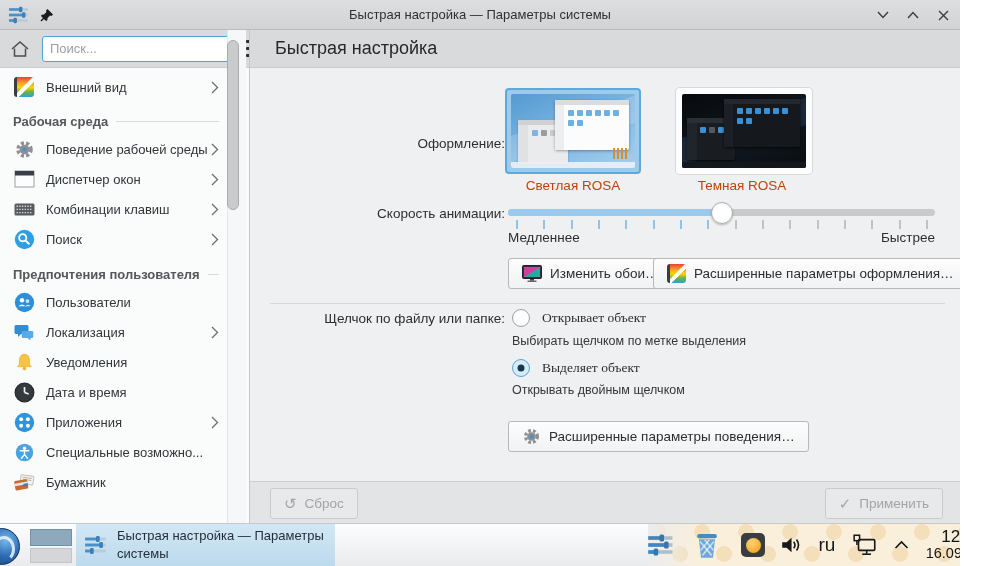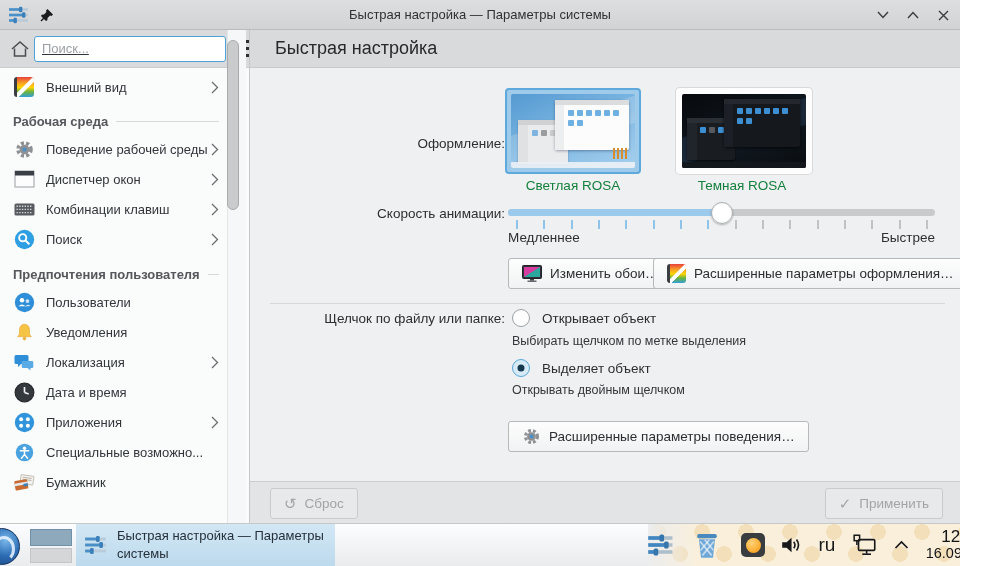--- a/index.html
+++ b/index.html
@@ -15,21 +15,21 @@
   .tb-title { width:100%; text-align:center; font-size:13px; color:#2e3134; }
   .tb-controls { position:absolute; right:10px; top:0; height:30px; display:flex; align-items:center; gap:16px; }
   .tb-btn { width:14px; height:14px; display:flex; align-items:center; justify-content:center; cursor:pointer; }
 
   
   .main { position:absolute; top:30px; left:0; right:0; bottom:43px; display:flex; }
 
   
   .sidebar { position:relative; width:250px; background:#fafbfb; border-right:1px solid #c5c7c9; overflow:hidden; }
   .side-toolbar { height:38px; background:#d9dadc; border-bottom:1px solid #cbccce;
-    display:flex; align-items:center; padding:0 6px; gap:0;text-decoration:underline; }
+    display:flex; align-items:center; padding:0 6px; gap:8px; }
   .search-input { flex:1; height:26px; border:1.5px solid #4da3d8; border-radius:3px;
     background:#ffffff; font-family:"Liberation Sans",sans-serif; font-size:13px; padding:0 7px; color:#31363b; outline:none; }
   .search-input::placeholder { color:#9b9fa3; }
   .iconbtn { width:28px; height:28px; display:flex; align-items:center; justify-content:center; cursor:pointer; flex:none; }
   .hamburger { display:flex; flex-direction:column; gap:4px; }
   .hamburger i { display:block; width:20px; height:3px; background:#2c2f32; border-radius:1px; }
 
   .side-list { position:absolute; top:38px; left:0; right:0; bottom:0; padding-top:4px; }
   .side-item { height:30px; display:flex; align-items:center; padding:0 26px 0 13px; gap:11px; cursor:pointer; position:relative; }
   .si-label { font-size:13px; color:#31363b; white-space:nowrap; overflow:hidden; text-overflow:ellipsis; }
@@ -61,42 +61,42 @@
   .thumb-light .band { position:absolute; left:-20px; top:18px; width:190px; height:26px;
     background:rgba(255,255,255,.18); transform:rotate(-18deg); }
   .thumb-dark { background:linear-gradient(155deg,#07090c 0%,#101820 55%,#0a0d11 100%); }
   .thumb-dark .band { position:absolute; left:-20px; top:20px; width:190px; height:26px;
     background:rgba(60,90,130,.25); transform:rotate(-18deg); }
   .mini-win { position:absolute; border-radius:2px; }
   .mini-title { position:absolute; top:0; left:0; right:0; height:5px; }
   .mini-icons { position:absolute; display:flex; gap:3px; }
   .mini-icons i { width:6px; height:6px; border-radius:1px; }
   .mini-strip { position:absolute; left:0; right:0; bottom:0; height:6px; }
-  .theme-name { position:absolute; width:140px; text-align:center; font-size:13.5px; color:#15803d; }
+  .theme-name { position:absolute; width:140px; text-align:center; font-size:13.5px; color:#c2410c; }
 
   
   .slider-track { position:absolute; left:258px; top:141px; width:427px; height:7px; border-radius:4px; background:#c8cacc; }
   .slider-fill { position:absolute; left:0; top:0; bottom:0; border-radius:4px; background:#9ccaec; }
   .slider-handle { position:absolute; top:50%; transform:translate(-50%,-50%); width:22px; height:22px;
     border-radius:50%; background:radial-gradient(#ffffff 55%, #f0f1f2); border:1px solid #acaeb0;
     box-shadow:0 1px 2px rgba(0,0,0,.25); cursor:pointer; }
   .slider-ticks { position:absolute; left:267px; top:152px; width:410px; height:9px; }
   .tick { position:absolute; top:0; width:2px; height:9px; background:#c0c2c4; transform:translateX(-1px); }
   .tick.blue { background:#8fc3e8; }
   .slider-caption { position:absolute; font-size:13.5px; color:#2c2f32; }
 
   
   .btn { position:absolute; height:31px; display:inline-flex; align-items:center; gap:8px; padding:0 13px;
     background:linear-gradient(#fdfdfd,#f1f2f3); border:1px solid #b6b8ba; border-radius:3px;
     font-size:13.5px; color:#2c2f32; cursor:pointer; white-space:nowrap; }
 
   .separator { position:absolute; left:20px; right:15px; top:235px; height:1px; background:#d6d7d8; }
 
   
-  .radio-row { position:absolute; left:262px; display:flex; align-items:center; gap:12px; cursor:pointer; }
+  .radio-row { position:absolute; left:262px; display:flex; align-items:center; gap:12px; cursor:pointer;font-family:Liberation Serif, serif; }
   .radio { width:18px; height:18px; border-radius:50%; background:#fdfdfd; border:1.5px solid #9da1a4; position:relative; flex:none; }
   .radio.checked { background:#d6ebf7; border-color:#58a6d9; }
   .radio.checked::after { content:""; position:absolute; left:50%; top:50%; transform:translate(-50%,-50%);
     width:7px; height:7px; border-radius:50%; background:#17394f; }
   .radio-label { font-size:13.5px; color:#2c2f32; }
   .radio-desc { position:absolute; left:262px; font-size:12.5px; color:#33373b; }
 
   
   .content-footer { position:absolute; left:0; right:0; bottom:0; height:42px; background:#e2e4e5; border-top:1px solid #ccced0; }
   .btn.disabled { background:#e8e9ea; border-color:#c9cbcd; color:#a2a5a8; cursor:default; }
@@ -289,39 +289,39 @@
               <path d="M4.2,13.6 q3.4,-3.6 6.8,0 Z" fill="#ffffff"></path>
               <circle cx="12.8" cy="8.6" r="1.8" fill="#cfe6f8"></circle>
               <path d="M10.6,13.8 q2.2,-3 5.2,-0.4 Z" fill="#cfe6f8"></path>
             </svg>
           </span>
           <span class="si-label">Пользователи</span>
         </div>
 
         <div class="side-item">
           <span class="sicon">
+            <svg width="21" height="19" viewBox="0 0 21 19">
+              <path d="M2,2 h11 a1.5,1.5 0 0 1 1.5,1.5 v6 a1.5,1.5 0 0 1 -1.5,1.5 h-6 l-3,3 v-3 h-2 a1.5,1.5 0 0 1 -1.5,-1.5 v-6 A1.5,1.5 0 0 1 2,2 Z" fill="#2e8fd8"></path>
+              <path d="M9,8 h9 a1.3,1.3 0 0 1 1.3,1.3 v4.4 a1.3,1.3 0 0 1 -1.3,1.3 h-1.6 v2.6 l-2.8,-2.6 h-4.6 a1.3,1.3 0 0 1 -1.3,-1.3 v-4.4 A1.3,1.3 0 0 1 9,8 Z" fill="#5aaae6"></path>
+            </svg>
+          </span>
+          <span class="si-label">Локализация</span>
+          <svg class="chev" width="8" height="13" viewBox="0 0 8 13">
+              <polyline points="1,1 6.5,6.5 1,12" fill="none" stroke="#6a6d70" stroke-width="1.3"></polyline>
+            </svg>
+        </div>
+
+        <div class="side-item">
+          <span class="sicon">
             <svg width="21" height="21" viewBox="0 0 20 20">
               <path d="M10 2.2 C6.6 2.2 5.2 4.8 5.2 7.8 L5.2 11.6 L3.4 14 L16.6 14 L14.8 11.6 L14.8 7.8 C14.8 4.8 13.4 2.2 10 2.2 Z" fill="#f6c445" stroke="#e8a93c" stroke-width="0.6"></path>
               <circle cx="10" cy="15.8" r="1.7" fill="#efb23f"></circle>
             </svg>
           </span>
           <span class="si-label">Уведомления</span>
-        </div>
-
-        <div class="side-item">
-          <span class="sicon">
-            <svg width="21" height="19" viewBox="0 0 21 19">
-              <path d="M2,2 h11 a1.5,1.5 0 0 1 1.5,1.5 v6 a1.5,1.5 0 0 1 -1.5,1.5 h-6 l-3,3 v-3 h-2 a1.5,1.5 0 0 1 -1.5,-1.5 v-6 A1.5,1.5 0 0 1 2,2 Z" fill="#2e8fd8"></path>
-              <path d="M9,8 h9 a1.3,1.3 0 0 1 1.3,1.3 v4.4 a1.3,1.3 0 0 1 -1.3,1.3 h-1.6 v2.6 l-2.8,-2.6 h-4.6 a1.3,1.3 0 0 1 -1.3,-1.3 v-4.4 A1.3,1.3 0 0 1 9,8 Z" fill="#5aaae6"></path>
-            </svg>
-          </span>
-          <span class="si-label">Локализация</span>
-          <svg class="chev" width="8" height="13" viewBox="0 0 8 13">
-              <polyline points="1,1 6.5,6.5 1,12" fill="none" stroke="#6a6d70" stroke-width="1.3"></polyline>
-            </svg>
         </div>
 
         <div class="side-item">
           <span class="sicon">
             <svg width="21" height="21" viewBox="0 0 20 20">
               <circle cx="10" cy="10" r="9" fill="#34393e" stroke="#22262a"></circle>
               <line x1="10" y1="10" x2="10" y2="4.8" stroke="#f2f3f4" stroke-width="1.6"></line>
               <line x1="10" y1="10" x2="14" y2="11.4" stroke="#f2f3f4" stroke-width="1.6"></line>
             </svg>
           </span>

